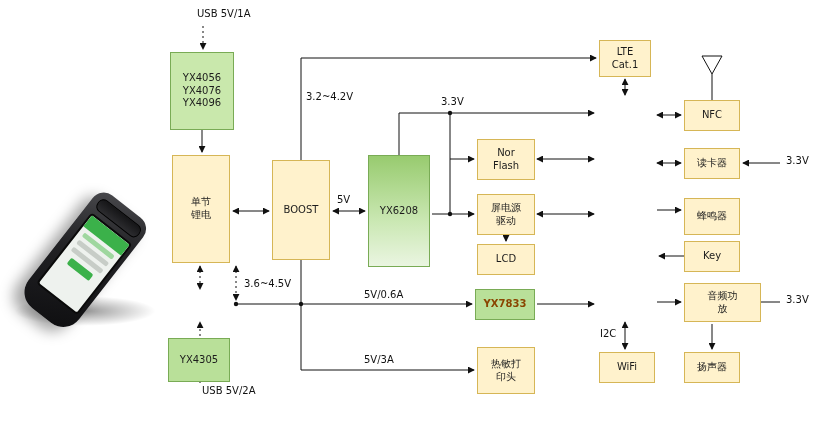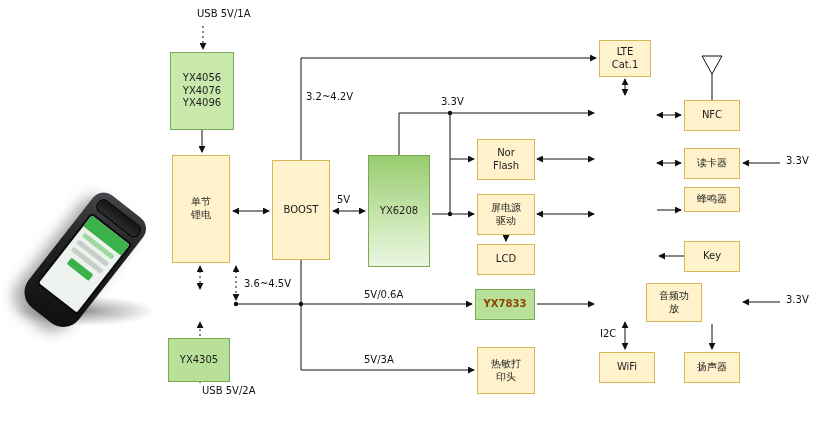--- a/index.html
+++ b/index.html
@@ -120,23 +120,23 @@
   <div class="block tan" style="left:477px;top:194px;width:58px;height:41px">屏电源
 驱动</div>
   <div class="block tan" style="left:477px;top:244px;width:58px;height:31px">LCD</div>
   <div class="block green2 chiptext" style="left:475px;top:289px;width:60px;height:31px">YX7833</div>
   <div class="block tan" style="left:477px;top:347px;width:58px;height:47px">热敏打
 印头</div>
   <div class="block tan" style="left:599px;top:40px;width:52px;height:37px">LTE
 Cat.1</div>
   <div class="block tan" style="left:684px;top:100px;width:56px;height:31px">NFC</div>
   <div class="block tan" style="left:684px;top:148px;width:56px;height:31px">读卡器</div>
-  <div class="block tan" style="left:684px;top:187px;width:56px;height:25px">蜂鸣器</div>
+  <div class="block tan" style="left:684px;top:198px;width:56px;height:37px">蜂鸣器</div>
   <div class="block tan" style="left:684px;top:241px;width:56px;height:31px">Key</div>
-  <div class="block tan" style="left:646px;top:283px;width:56px;height:39px">音频功
+  <div class="block tan" style="left:684px;top:283px;width:77px;height:39px">音频功
 放</div>
   <div class="block tan" style="left:684px;top:352px;width:56px;height:31px">扬声器</div>
   <div class="block tan" style="left:599px;top:352px;width:56px;height:31px">WiFi</div>
 
   <div class="lbl" style="left:197px;top:8px">USB 5V/1A</div>
   <div class="lbl" style="left:202px;top:385px">USB 5V/2A</div>
   <div class="lbl" style="left:306px;top:91px">3.2~4.2V</div>
   <div class="lbl" style="left:441px;top:96px">3.3V</div>
   <div class="lbl" style="left:337px;top:194px">5V</div>
   <div class="lbl" style="left:244px;top:278px">3.6~4.5V</div>

